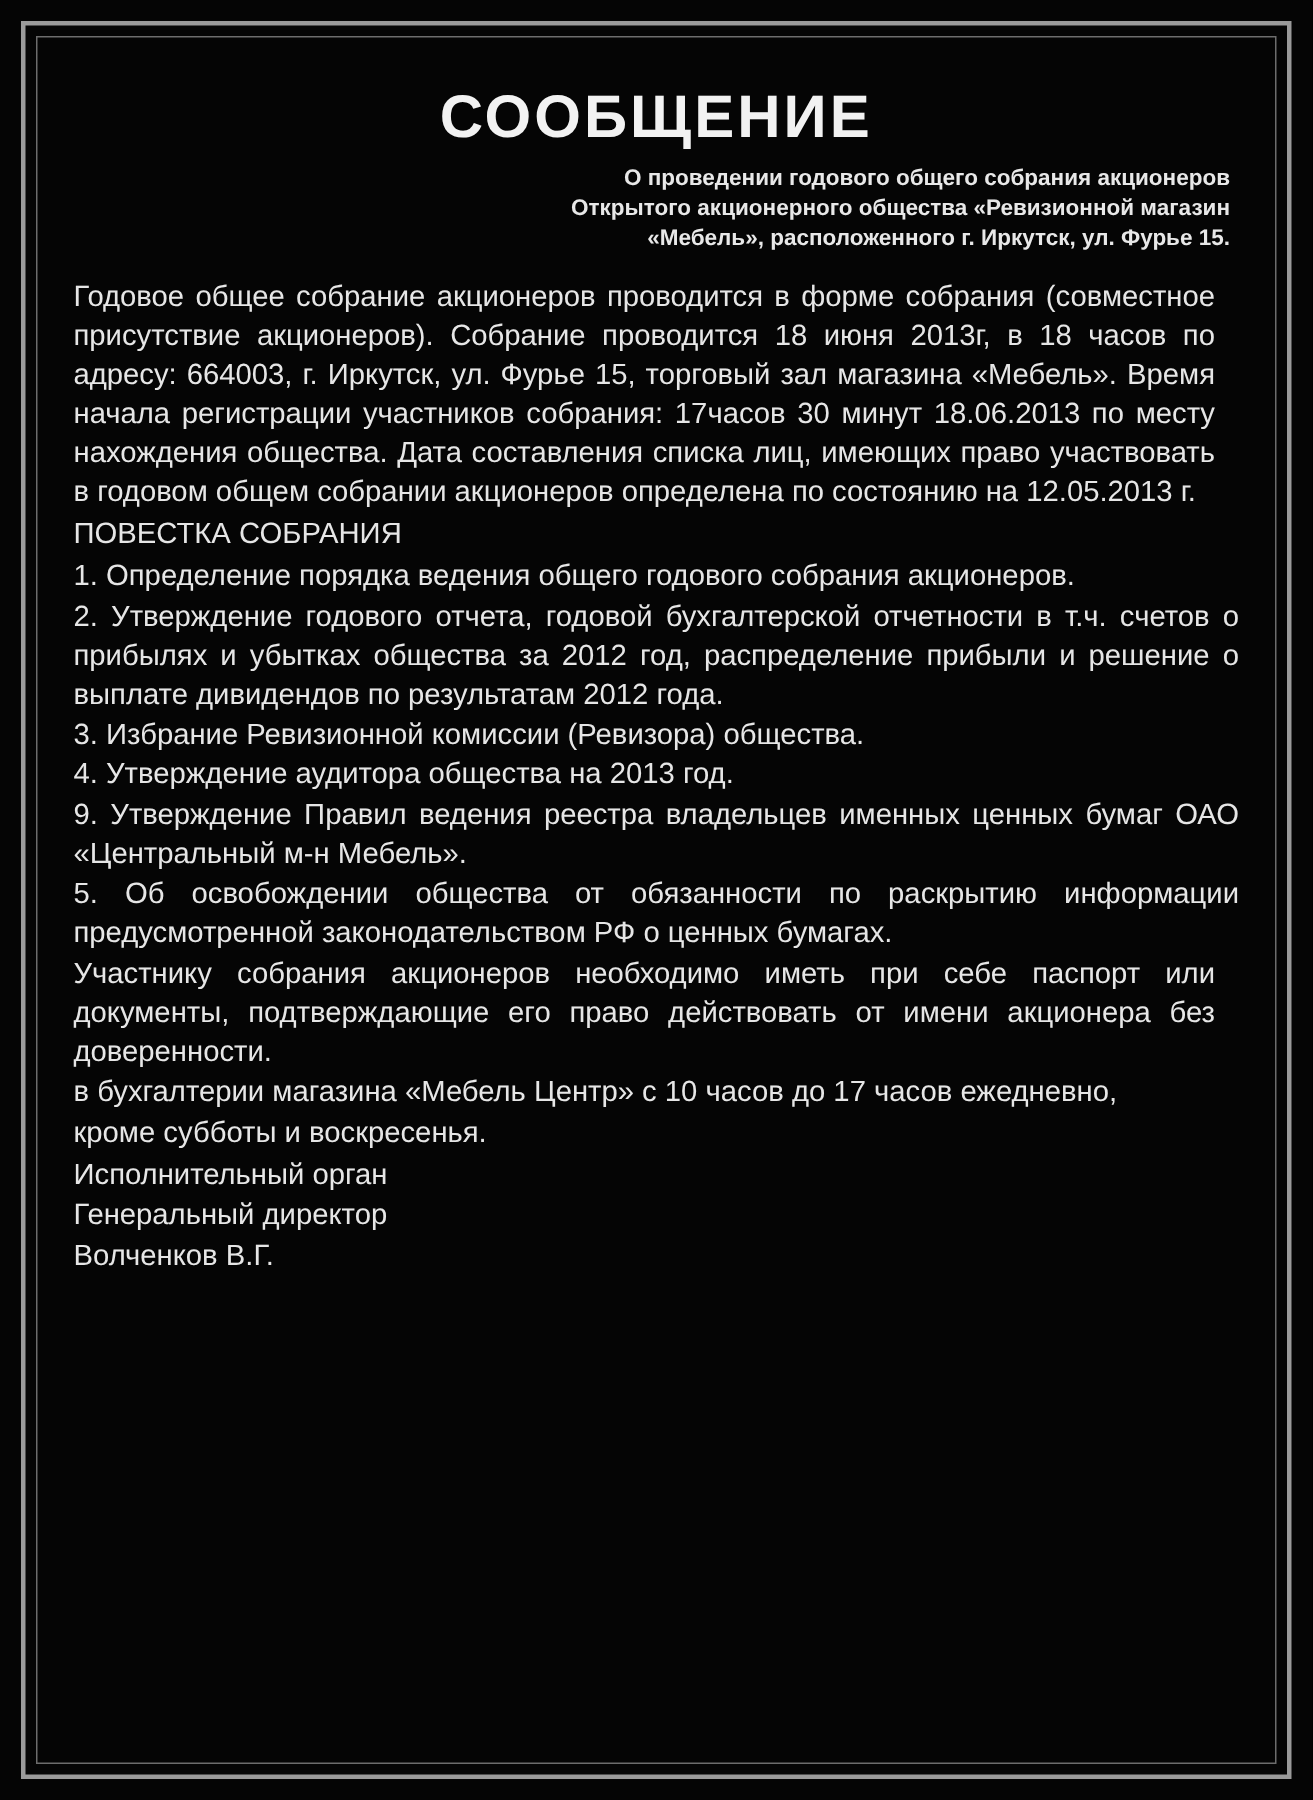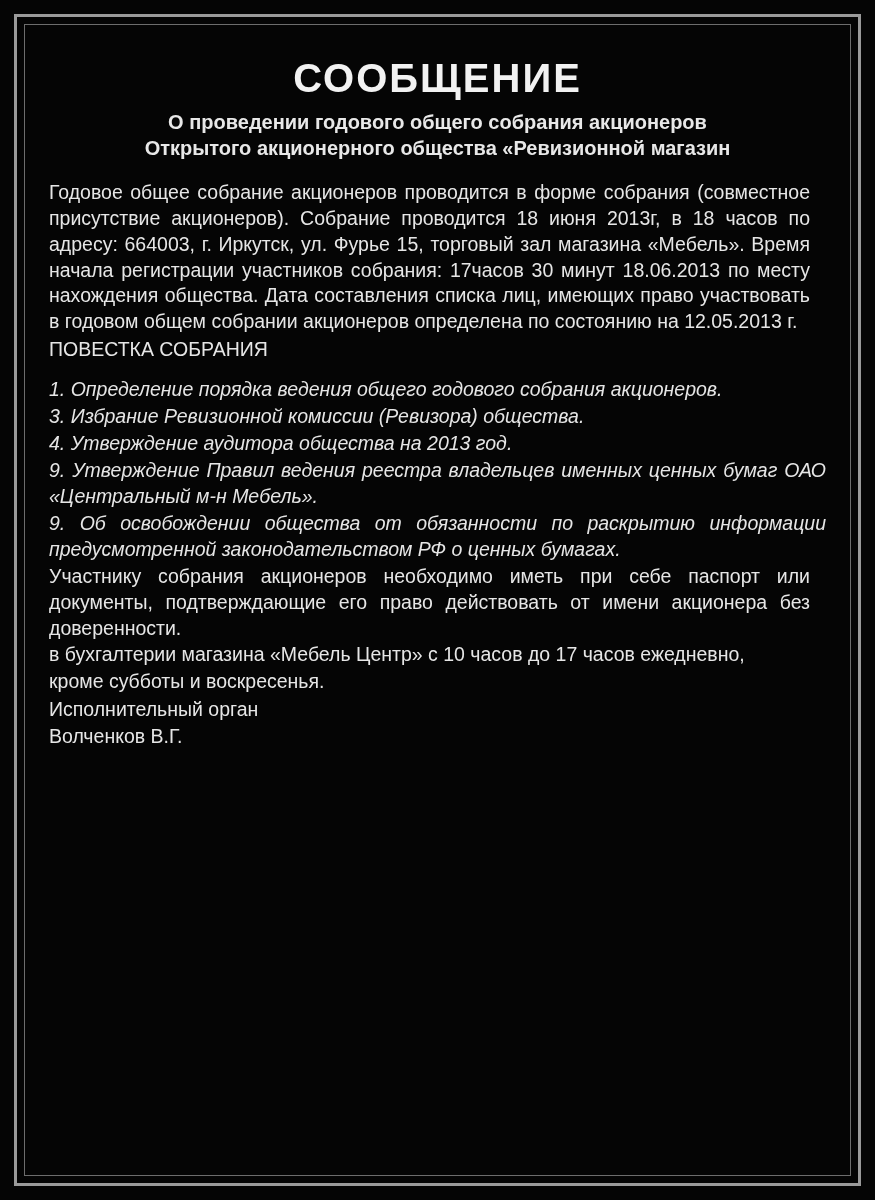--- a/index.html
+++ b/index.html
@@ -44,22 +44,22 @@
   .doc-title {
     text-align: center;
     font-size: 40px;
     font-weight: bold;
     letter-spacing: 2px;
     color: #f2f2f2;
     margin: 14px 0 10px 0;
     line-height: 1.05;
   }
   .subtitle {
-    text-align: center;
-    font-size: 20px;
+    text-align: right;
+    font-size: 15px;
     font-weight: bold;
     color: #e8e8e8;
     line-height: 1.32;
     margin: 0 6px 6px 6px;
   }
   .subtitle .line {
     display: block;
   }
   .body-block {
     margin-top: 18px;
@@ -70,27 +70,26 @@
   }
   .para {
     margin: 0 16px 1px 0;
     text-align: justify;
     text-justify: inter-word;
   }
   .para.left {
     text-align: left;
   }
   .agenda-header {
-    margin: 2px 0 14px 0;
+    margin: 2px 0 2px 0;
     text-align: left;
   }
   .agenda-item {
     margin: 0 0 1px 0;
     text-align: justify;
-    font-style: italic;
   }
   .agenda-item.left {
     text-align: left;
   }
   .signature {
     margin-top: 2px;
   }
   .signature div {
     text-align: left;
     margin-bottom: 1px;
@@ -101,42 +100,45 @@
 
 <div class="page">
   <div class="outer-frame">
     <div class="inner-frame">
 
       <div class="doc-title">СООБЩЕНИЕ</div>
 
       <div class="subtitle">
         <span class="line">О проведении годового общего собрания акционеров</span>
         <span class="line">Открытого акционерного общества «Ревизионной магазин</span>
+        <span class="line">«Мебель», расположенного г. Иркутск, ул. Фурье 15.</span>
       </div>
 
       <div class="body-block">
 
         <p class="para">Годовое общее собрание акционеров проводится в форме собрания (совместное присутствие акционеров). Собрание проводится 18 июня 2013г, в 18 часов по адресу: 664003, г. Иркутск, ул. Фурье 15, торговый зал магазина «Мебель». Время начала регистрации участников собрания: 17часов 30 минут 18.06.2013 по месту нахождения общества. Дата составления списка лиц, имеющих право участвовать в годовом общем собрании акционеров определена по состоянию на 12.05.2013 г.</p>
 
         <p class="agenda-header">ПОВЕСТКА СОБРАНИЯ</p>
 
         <p class="agenda-item">1.  Определение порядка ведения общего годового собрания акционеров.</p>
+        <p class="agenda-item">2. Утверждение годового отчета, годовой бухгалтерской отчетности в т.ч. счетов о прибылях и убытках общества за 2012 год, распределение прибыли и решение о выплате дивидендов по результатам 2012 года.</p>
         <p class="agenda-item left">3. Избрание Ревизионной комиссии (Ревизора) общества.</p>
         <p class="agenda-item left">4. Утверждение аудитора общества на 2013 год.</p>
         <p class="agenda-item">9. Утверждение Правил ведения реестра владельцев именных ценных бумаг ОАО «Центральный м-н Мебель».</p>
-        <p class="agenda-item">9. Об освобождении общества от обязанности по раскрытию информации предусмотренной законодательством РФ о ценных бумагах.</p>
+        <p class="agenda-item">5. Об освобождении общества от обязанности по раскрытию информации предусмотренной законодательством РФ о ценных бумагах.</p>
 
         <p class="para">Участнику собрания акционеров необходимо иметь при себе паспорт или документы, подтверждающие его право действовать от имени акционера без доверенности.</p>
 
 
         <p class="para left">в бухгалтерии магазина «Мебель Центр» с 10 часов до 17 часов ежедневно,</p>
 
         <p class="para left">кроме субботы и воскресенья.</p>
 
         <div class="signature">
           <div>Исполнительный орган</div>
+          <div>Генеральный директор</div>
           <div>Волченков В.Г.</div>
         </div>
 
       </div>
     </div>
   </div>
 </div>
 
 </body></html>

